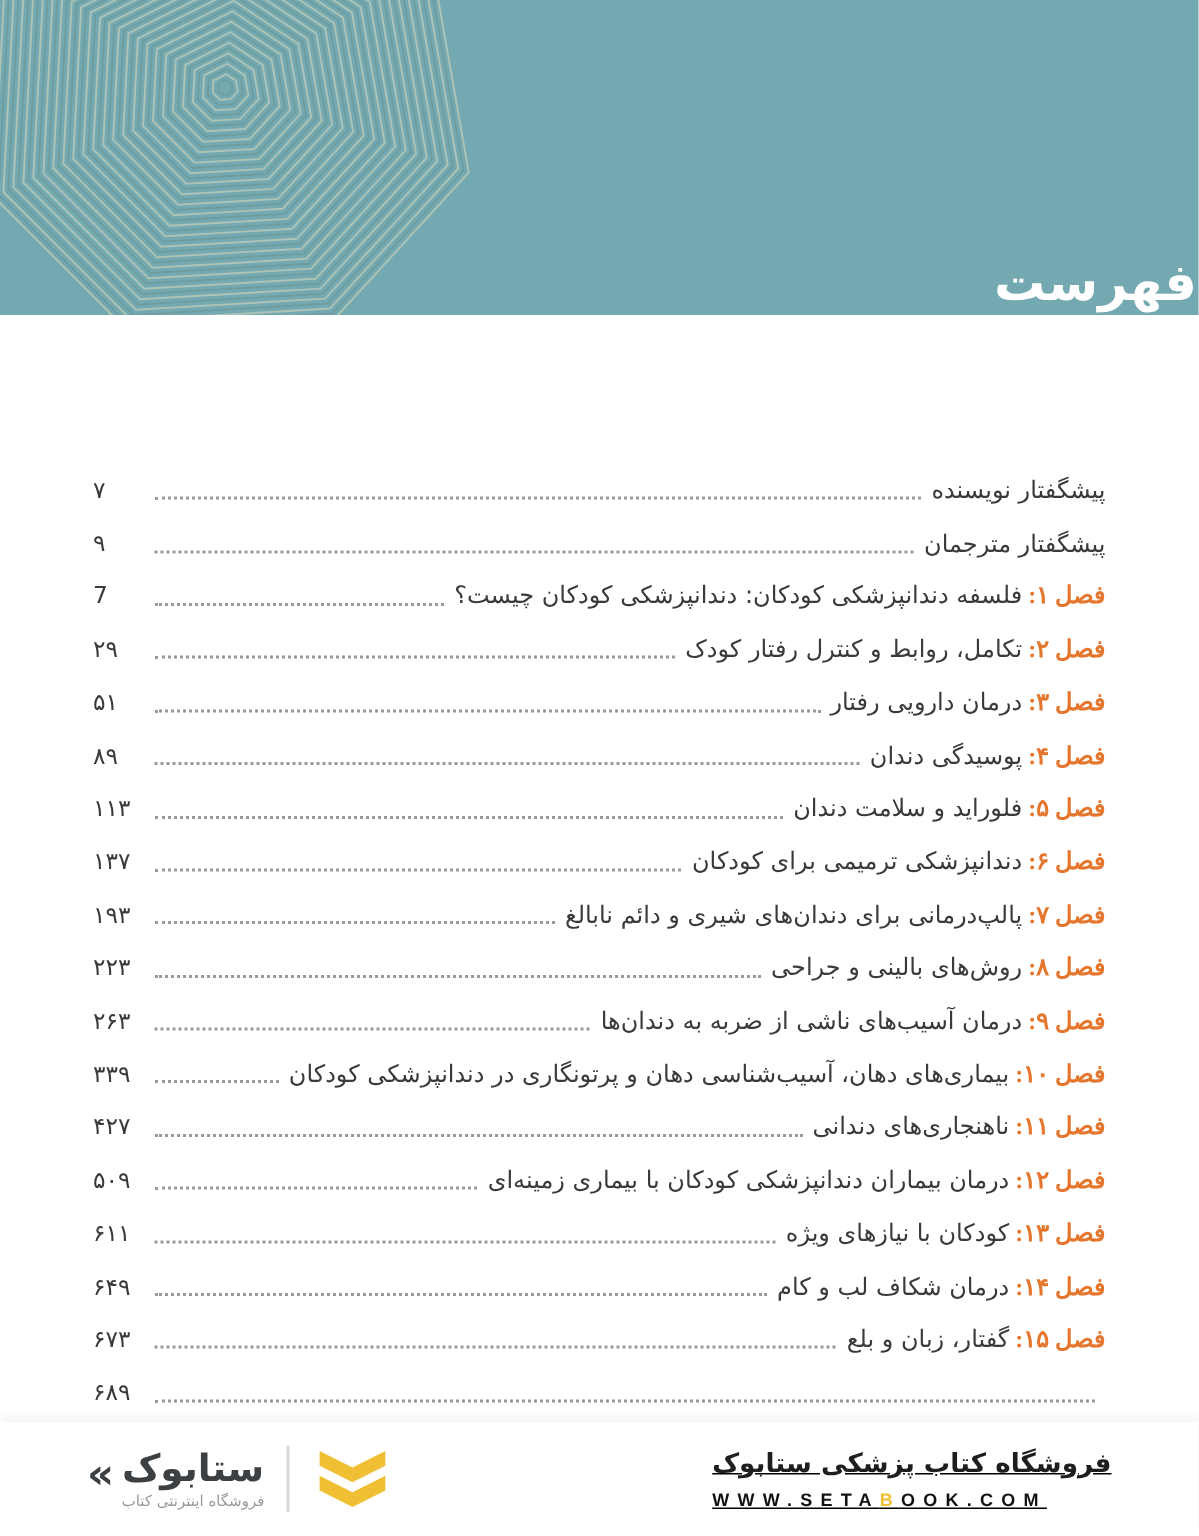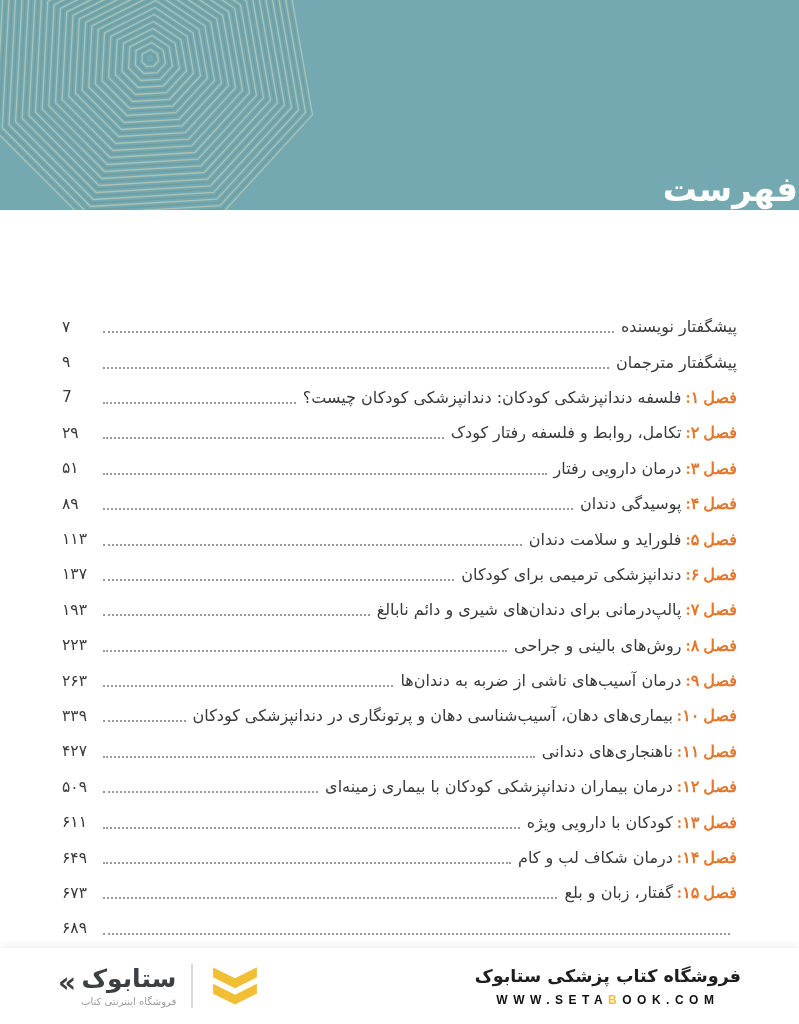--- a/index.html
+++ b/index.html
@@ -43,26 +43,26 @@
   
   .footer{
     position:absolute;left:0;right:0;bottom:0;height:76px;background:#ffffff;
     box-shadow:0 -3px 8px rgba(0,0,0,0.06);
     display:flex;align-items:center;justify-content:space-between;
     padding:0 58px;
   }
   .footer-left{display:flex;align-items:center;gap:15px;}
   .logo-main{display:flex;align-items:center;gap:5px;}
   .logo-chev{color:#3c4043;font-size:28px;font-weight:bold;line-height:1;transform:translateY(-3px);}
-  .logo-textwrap{display:flex;flex-direction:column;}
+  .logo-textwrap{display:flex;flex-direction:column;align-items:center;}
   .logo-brand{font-size:25px;font-weight:bold;color:#3c4043;line-height:1;direction:rtl;}
   .logo-tagline{font-size:10px;color:#9a9a9a;margin-top:5px;direction:rtl;white-space:nowrap;}
   .logo-divider{width:1.5px;height:44px;background:#d8d8d8;}
   .logo-gold{width:54px;height:46px;}
-  .footer-right{text-align:center;}
+  .footer-right{text-align:left;text-decoration:underline;}
   .store-title{direction:rtl;font-size:17.5px;font-weight:bold;color:#1e1e1e;}
   .website{
     direction:ltr;margin-top:7px;
     font-family:"Liberation Sans",sans-serif;
     font-size:12px;font-weight:bold;letter-spacing:5.5px;color:#111111;
     white-space:nowrap;
   }
   .website .gold{color:var(--gold);}
 </style>
 </head>
@@ -132,21 +132,21 @@
         <span class="toc-title"><span>پیشگفتار مترجمان</span></span>
         <span class="leader"></span>
         <span class="toc-page">۹</span>
       </div>
       <div class="toc-row">
         <span class="toc-title"><span class="toc-prefix">فصل ۱: </span><span>فلسفه دندانپزشکی کودکان: دندانپزشکی کودکان چیست؟</span></span>
         <span class="leader"></span>
         <span class="toc-page">7</span>
       </div>
       <div class="toc-row">
-        <span class="toc-title"><span class="toc-prefix">فصل ۲: </span><span>تکامل، روابط و فلسفه رفتار کودک</span></span>
+        <span class="toc-title"><span class="toc-prefix">فصل ۲: </span><span>تکامل، روابط و کنترل رفتار کودک</span></span>
         <span class="leader"></span>
         <span class="toc-page">۲۹</span>
       </div>
       <div class="toc-row">
         <span class="toc-title"><span class="toc-prefix">فصل ۳: </span><span>درمان دارویی رفتار</span></span>
         <span class="leader"></span>
         <span class="toc-page">۵۱</span>
       </div>
       <div class="toc-row">
         <span class="toc-title"><span class="toc-prefix">فصل ۴: </span><span>پوسیدگی دندان</span></span>
@@ -187,21 +187,21 @@
         <span class="toc-title"><span class="toc-prefix">فصل ۱۱: </span><span>ناهنجاری‌های دندانی</span></span>
         <span class="leader"></span>
         <span class="toc-page">۴۲۷</span>
       </div>
       <div class="toc-row">
         <span class="toc-title"><span class="toc-prefix">فصل ۱۲: </span><span>درمان بیماران دندانپزشکی کودکان با بیماری زمینه‌ای</span></span>
         <span class="leader"></span>
         <span class="toc-page">۵۰۹</span>
       </div>
       <div class="toc-row">
-        <span class="toc-title"><span class="toc-prefix">فصل ۱۳: </span><span>کودکان با دارویی ویژه</span></span>
+        <span class="toc-title"><span class="toc-prefix">فصل ۱۳: </span><span>کودکان با نیازهای ویژه</span></span>
         <span class="leader"></span>
         <span class="toc-page">۶۱۱</span>
       </div>
       <div class="toc-row">
         <span class="toc-title"><span class="toc-prefix">فصل ۱۴: </span><span>درمان شکاف لب و کام</span></span>
         <span class="leader"></span>
         <span class="toc-page">۶۴۹</span>
       </div>
       <div class="toc-row">
         <span class="toc-title"><span class="toc-prefix">فصل ۱۵: </span><span>گفتار، زبان و بلع</span></span>

